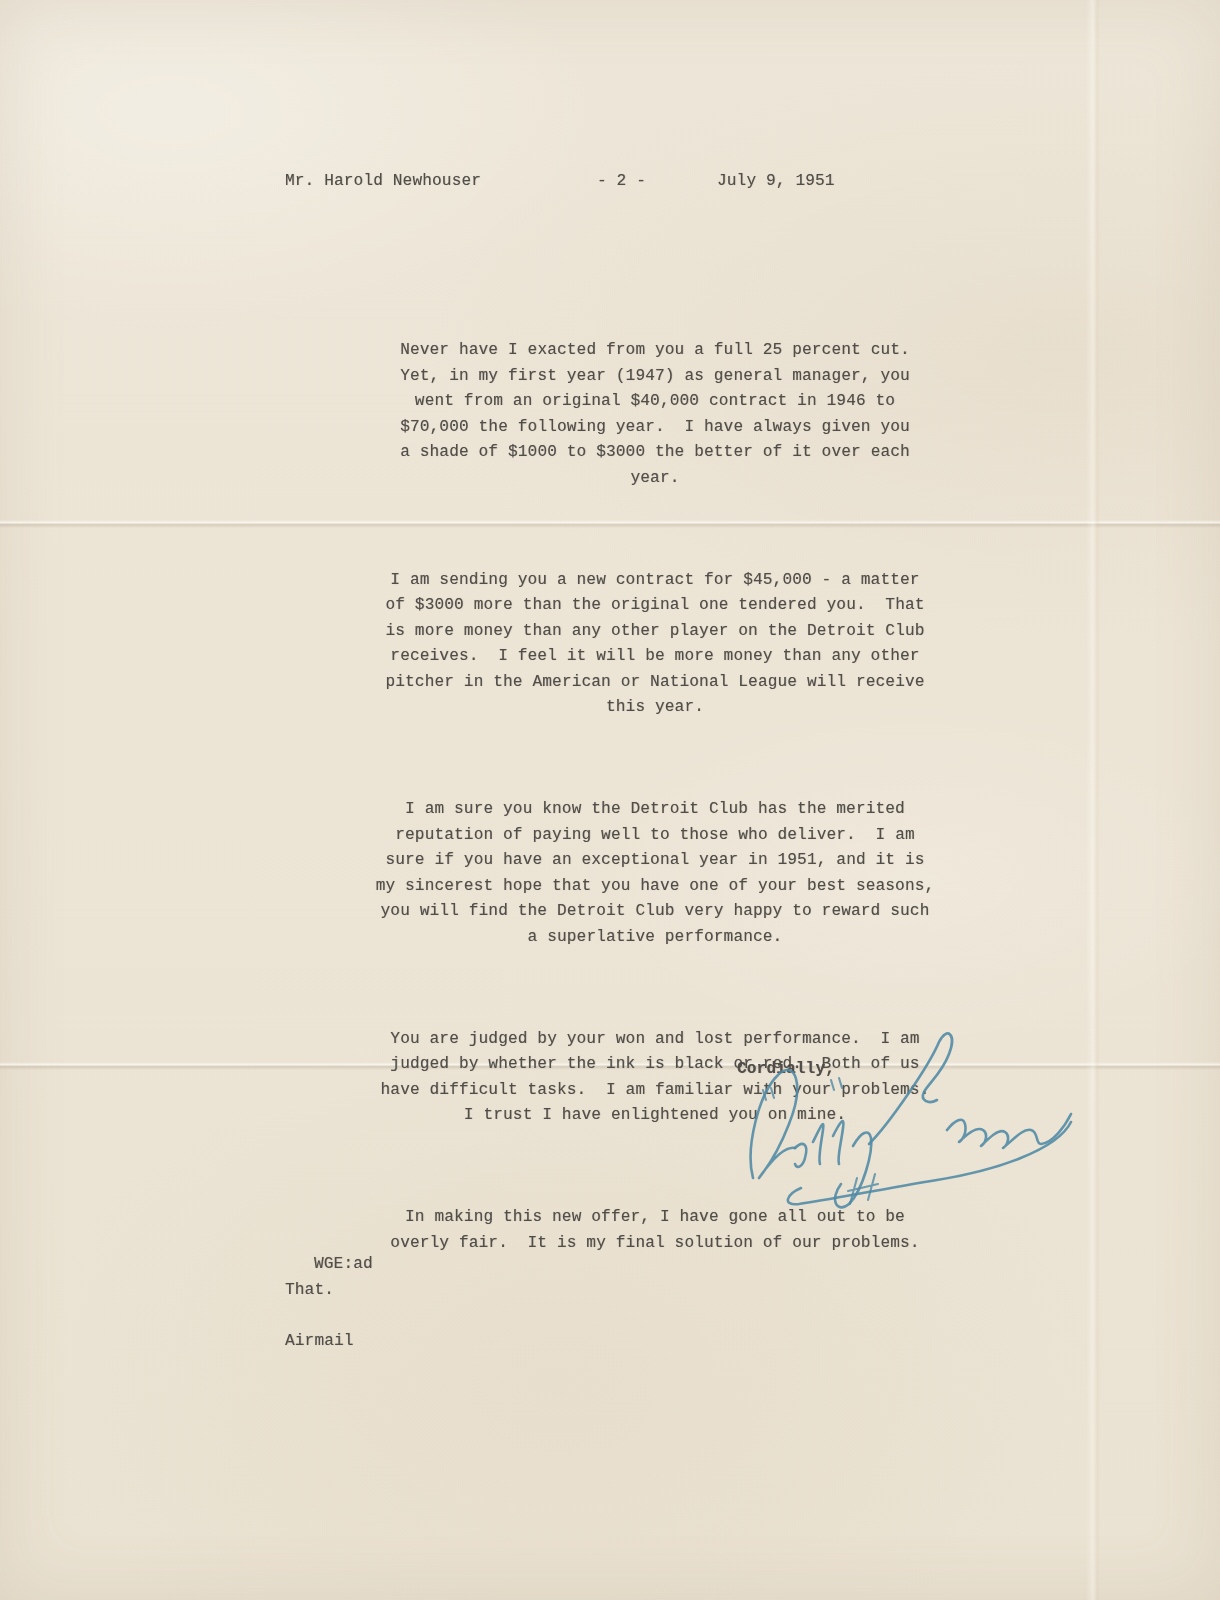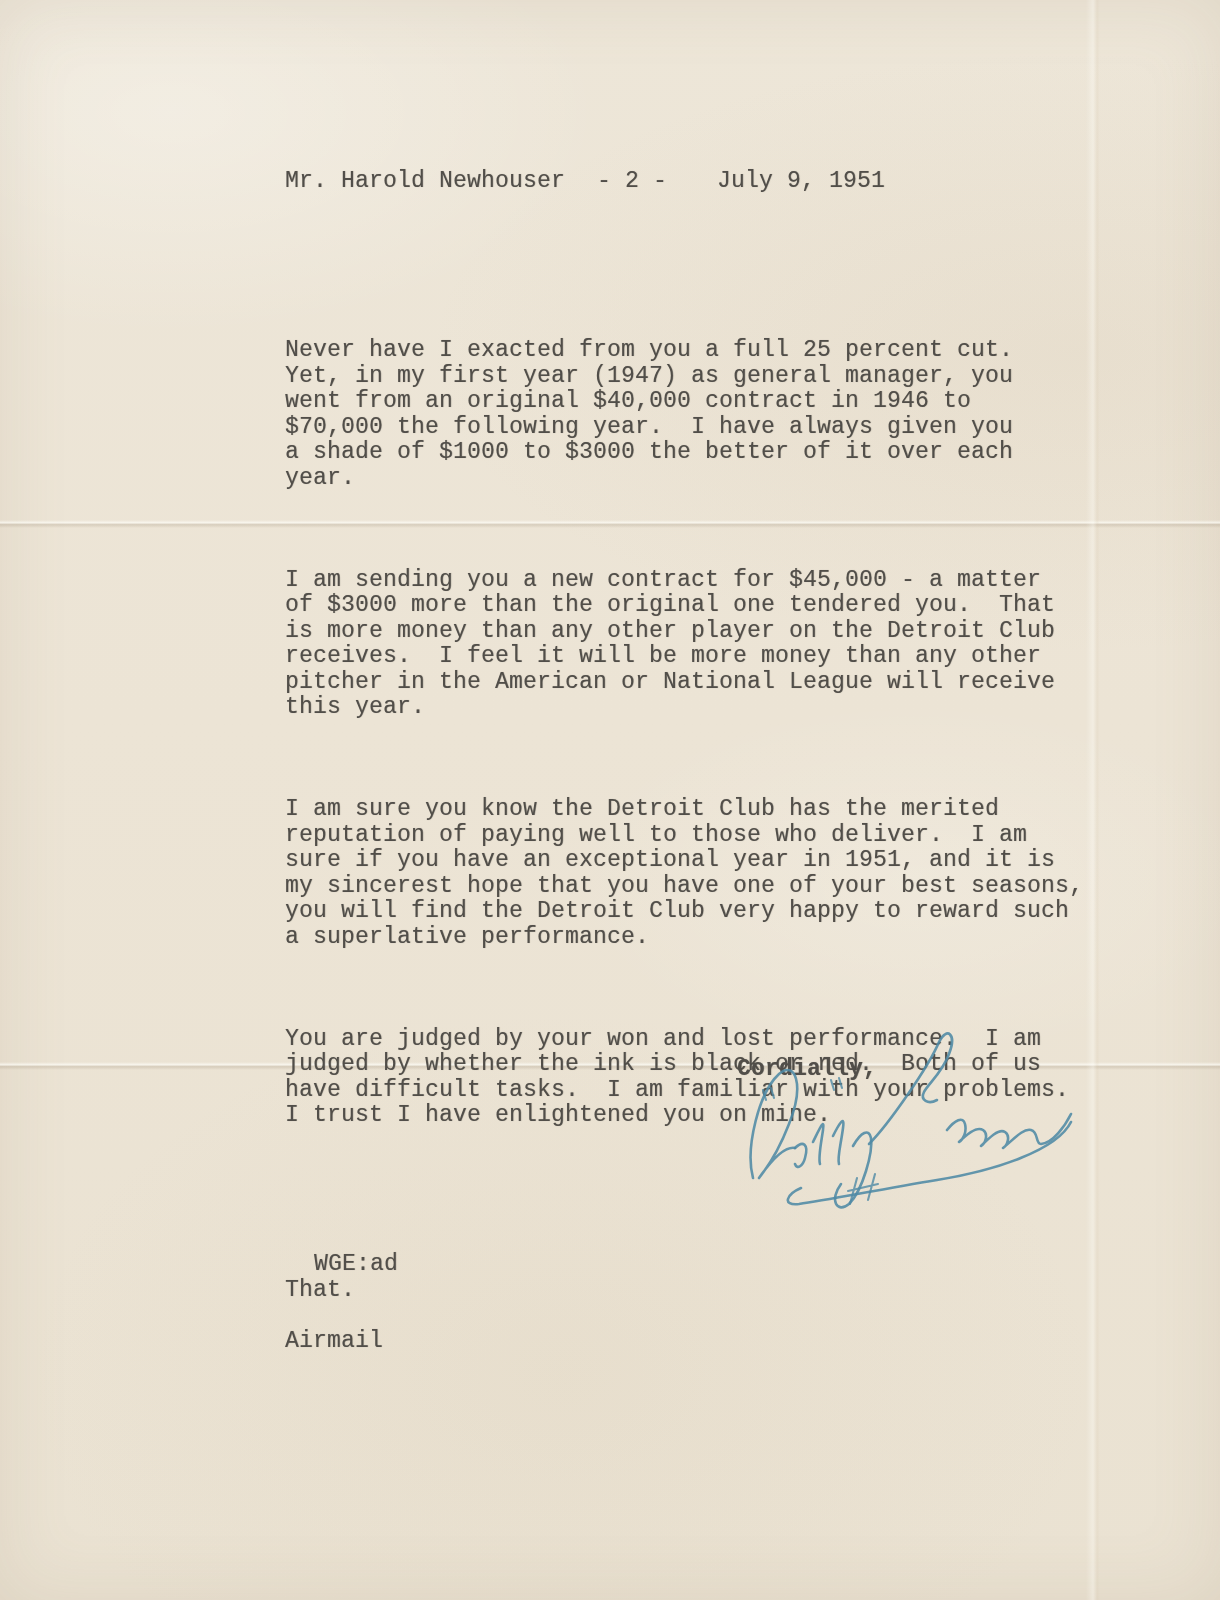--- a/index.html
+++ b/index.html
@@ -27,31 +27,31 @@
       rgba(130,112,88,0) 100%);
   }
   .crease.c1{top:520px;}
   .crease.c2{top:1062px;}
   .vstreak{
     position:absolute;top:0;bottom:0;width:14px;left:1086px;pointer-events:none;
     background:linear-gradient(to right, rgba(255,255,250,0) 0%, rgba(255,255,250,0.35) 50%, rgba(214,198,172,0.18) 80%, rgba(214,198,172,0) 100%);
   }
   .type{
     position:absolute;
-    font-size:23px;
+    font-size:16px;
     line-height:25.5px;
     white-space:pre;
     letter-spacing:0.2px;
     text-shadow:0.4px 0.4px 0.7px rgba(72,68,62,0.45);
   }
   .header-recipient{left:285px;top:169px;}
   .header-page{left:597px;top:169px;}
   .header-date{left:717px;top:169px;}
   .body-block{left:285px;top:287px;width:740px;}
-  .para{margin:0 0 25.5px 0;font:inherit;white-space:pre;}
+  .para{margin:0 0 25.5px 0;font:inherit;white-space:pre;text-align:center;}
   .closing{margin:0;}
   .valediction{left:737px;top:1057px;font-weight:bold;}
   .sig-wrap{position:absolute;left:727px;top:1028px;width:360px;height:190px;}
   .sig-wrap svg{width:100%;height:100%;display:block;}
   .sig-stroke{fill:none;stroke:var(--sig,#4f8aa5);stroke-width:2.6;stroke-linecap:round;stroke-linejoin:round;opacity:0.88;}
   .sig-thin{stroke-width:2.1;opacity:0.8;}
   .footer-ref{left:285px;top:1252px;margin-left:29px;}
   .footer-encl{left:285px;top:1278px;}
   .footer-mail{left:285px;top:1329px;text-align:right;}
 </style>
@@ -84,20 +84,22 @@
     <p class="para">I am sure you know the Detroit Club has the merited
 reputation of paying well to those who deliver.  I am
 sure if you have an exceptional year in 1951, and it is
 my sincerest hope that you have one of your best seasons,
 you will find the Detroit Club very happy to reward such
 a superlative performance.</p>
     <p class="para">You are judged by your won and lost performance.  I am
 judged by whether the ink is black or red.  Both of us
 have difficult tasks.  I am familiar with your problems.
 I trust I have enlightened you on mine.</p>
+    <p class="para">In making this new offer, I have gone all out to be
+overly fair.  It is my final solution of our problems.</p>
   </div>
 
   <div class="type valediction">Cordially,</div>
 
   <div class="sig-wrap" role="img" aria-label="Billy Evans">
     <svg viewBox="0 0 360 190">
 
       <path class="sig-stroke sig-thin" d="M36,62 l3,10 M44,60 l3,10"></path>
       <path class="sig-stroke sig-thin" d="M104,52 l3,10 M112,50 l3,10"></path>
 

